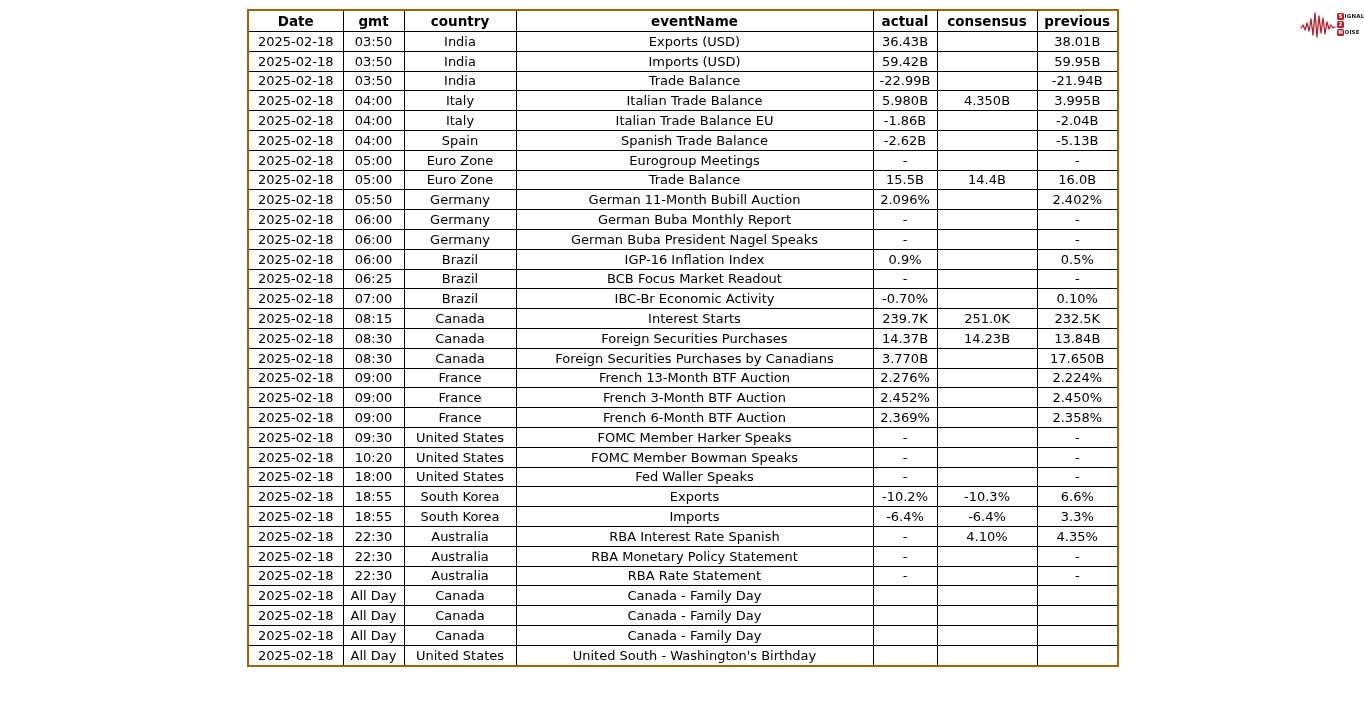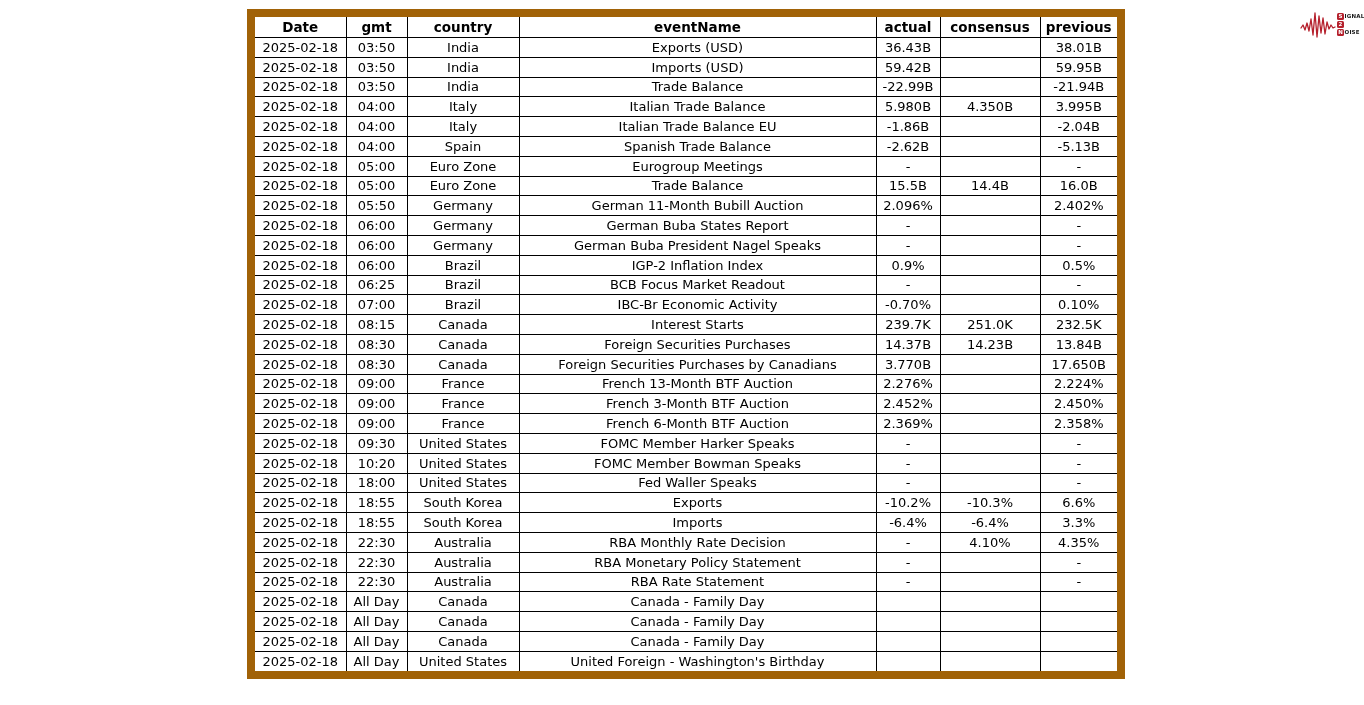--- a/index.html
+++ b/index.html
@@ -15,21 +15,21 @@
 
   .table-wrap {
     position: absolute;
     left: 247px;
     top: 9px;
   }
 
   table.events {
     border-collapse: collapse;
     table-layout: fixed;
-    border: 8px solid #a16207;
+    border: 2px solid #a16207;
     background: #ffffff;
     padding-left: 22px;
   }
 
   table.events th,
   table.events td {
     border: 1px solid #000000;
     text-align: center;
     vertical-align: middle;
     padding: 0 2px;
@@ -206,39 +206,39 @@
           <td>Germany</td>
           <td>German 11-Month Bubill Auction</td>
           <td>2.096%</td>
           <td></td>
           <td>2.402%</td>
         </tr>
         <tr>
           <td>2025-02-18</td>
           <td>06:00</td>
           <td>Germany</td>
-          <td>German Buba States Report</td>
+          <td>German Buba Monthly Report</td>
           <td>-</td>
           <td></td>
           <td>-</td>
         </tr>
         <tr>
           <td>2025-02-18</td>
           <td>06:00</td>
           <td>Germany</td>
           <td>German Buba President Nagel Speaks</td>
           <td>-</td>
           <td></td>
           <td>-</td>
         </tr>
         <tr>
           <td>2025-02-18</td>
           <td>06:00</td>
           <td>Brazil</td>
-          <td>IGP-2 Inflation Index</td>
+          <td>IGP-16 Inflation Index</td>
           <td>0.9%</td>
           <td></td>
           <td>0.5%</td>
         </tr>
         <tr>
           <td>2025-02-18</td>
           <td>06:25</td>
           <td>Brazil</td>
           <td>BCB Focus Market Readout</td>
           <td>-</td>
@@ -350,21 +350,21 @@
           <td>South Korea</td>
           <td>Imports</td>
           <td>-6.4%</td>
           <td>-6.4%</td>
           <td>3.3%</td>
         </tr>
         <tr>
           <td>2025-02-18</td>
           <td>22:30</td>
           <td>Australia</td>
-          <td>RBA Monthly Rate Decision</td>
+          <td>RBA Interest Rate Spanish</td>
           <td>-</td>
           <td>4.10%</td>
           <td>4.35%</td>
         </tr>
         <tr>
           <td>2025-02-18</td>
           <td>22:30</td>
           <td>Australia</td>
           <td>RBA Monetary Policy Statement</td>
           <td>-</td>
@@ -404,21 +404,21 @@
           <td>Canada</td>
           <td>Canada - Family Day</td>
           <td></td>
           <td></td>
           <td></td>
         </tr>
         <tr>
           <td>2025-02-18</td>
           <td>All Day</td>
           <td>United States</td>
-          <td>United Foreign - Washington's Birthday</td>
+          <td>United South - Washington's Birthday</td>
           <td></td>
           <td></td>
           <td></td>
         </tr>
       </tbody>
     </table>
 </div>
 
 <div class="logo">
   <svg class="logo-wave" viewBox="0 0 36 36" xmlns="http://www.w3.org/2000/svg">

